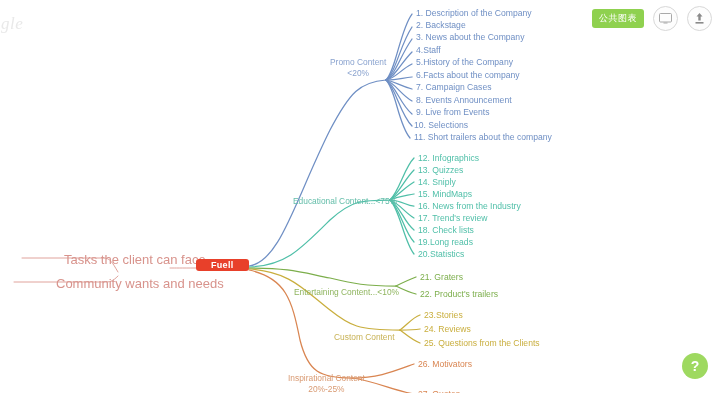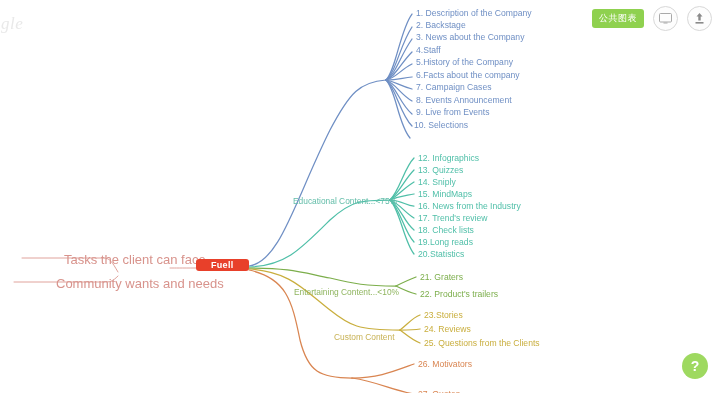--- a/index.html
+++ b/index.html
@@ -139,44 +139,53 @@
       </span>
     </div>
   </div>
 
   <div class="node sub" style="left:22px;top:253px;">Tasks the client can face</div>
   <div class="node sub" style="left:14px;top:277px;">Community wants and needs</div>
 
 
   <div class="node root" style="left:197px;top:260px;">Fuell</div>
 
+  <div class="node cat blue" style="left:330px;top:57px;">
+    <div>Promo Content</div>
+    <div>&lt;20%</div>
+  </div>
 
   <div class="node cat teal" style="left:293px;top:196px;">
     <div>Educational Content...&lt;75%</div>
   </div>
 
   <div class="node cat green" style="left:294px;top:287px;">
     <div>Entertaining Content...&lt;10%</div>
   </div>
 
   <div class="node cat yellow" style="left:334px;top:332px;">
     <div>Custom Content</div>
   </div>
 
+  <div class="node cat orange" style="left:288px;top:373px;">
+    <div>Inspirational Content</div>
+    <div>20%-25%</div>
+  </div>
 
   <div class="node leaf blue" style="left:416px;top:9px;">1. Description of the Company</div>
   <div class="node leaf blue" style="left:416px;top:21px;">2. Backstage</div>
   <div class="node leaf blue" style="left:416px;top:33px;">3. News about the Company</div>
   <div class="node leaf blue" style="left:416px;top:46px;">4.Staff</div>
   <div class="node leaf blue" style="left:416px;top:58px;text-align:right;">5.History of the Company</div>
   <div class="node leaf blue" style="left:416px;top:71px;">6.Facts about the company</div>
   <div class="node leaf blue" style="left:416px;top:83px;">7. Campaign Cases</div>
   <div class="node leaf blue" style="left:416px;top:96px;">8. Events Announcement</div>
   <div class="node leaf blue" style="left:416px;top:108px;">9. Live from Events</div>
   <div class="node leaf blue" style="left:414px;top:121px;">10. Selections</div>
+  <div class="node leaf blue" style="left:414px;top:133px;">11. Short trailers about the company</div>
 
   <div class="node leaf teal" style="left:418px;top:154px;">12. Infographics</div>
   <div class="node leaf teal" style="left:418px;top:166px;">13. Quizzes</div>
   <div class="node leaf teal" style="left:418px;top:178px;">14. Sniply</div>
   <div class="node leaf teal" style="left:418px;top:190px;">15. MindMaps</div>
   <div class="node leaf teal" style="left:418px;top:202px;">16. News from the Industry</div>
   <div class="node leaf teal" style="left:418px;top:214px;">17. Trend's review</div>
   <div class="node leaf teal" style="left:418px;top:226px;text-align:right;">18. Check lists</div>
   <div class="node leaf teal" style="left:418px;top:238px;">19.Long reads</div>
   <div class="node leaf teal" style="left:418px;top:250px;">20.Statistics</div>

